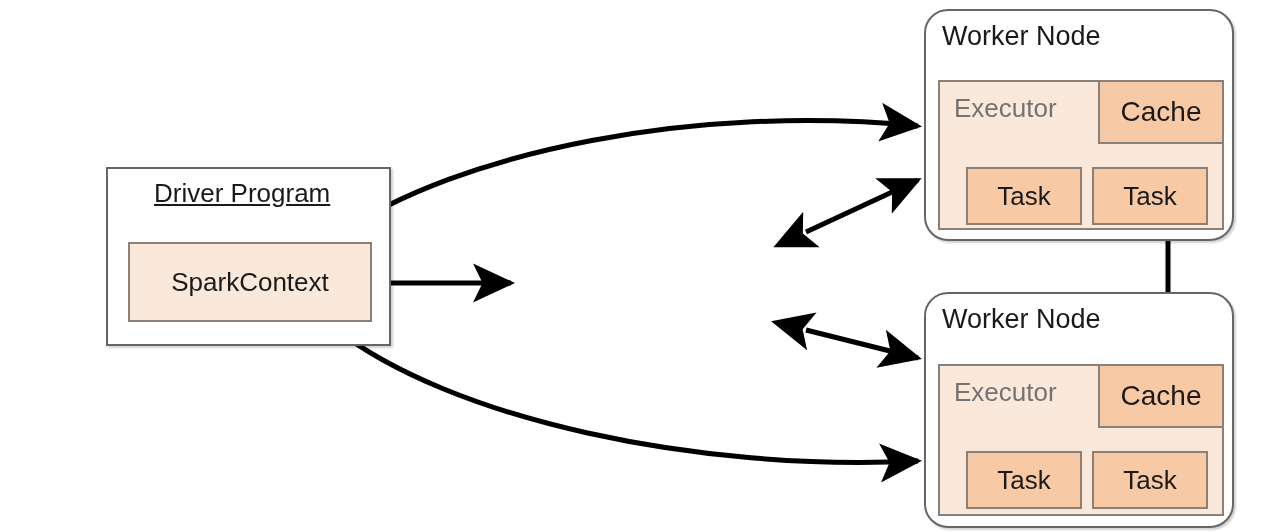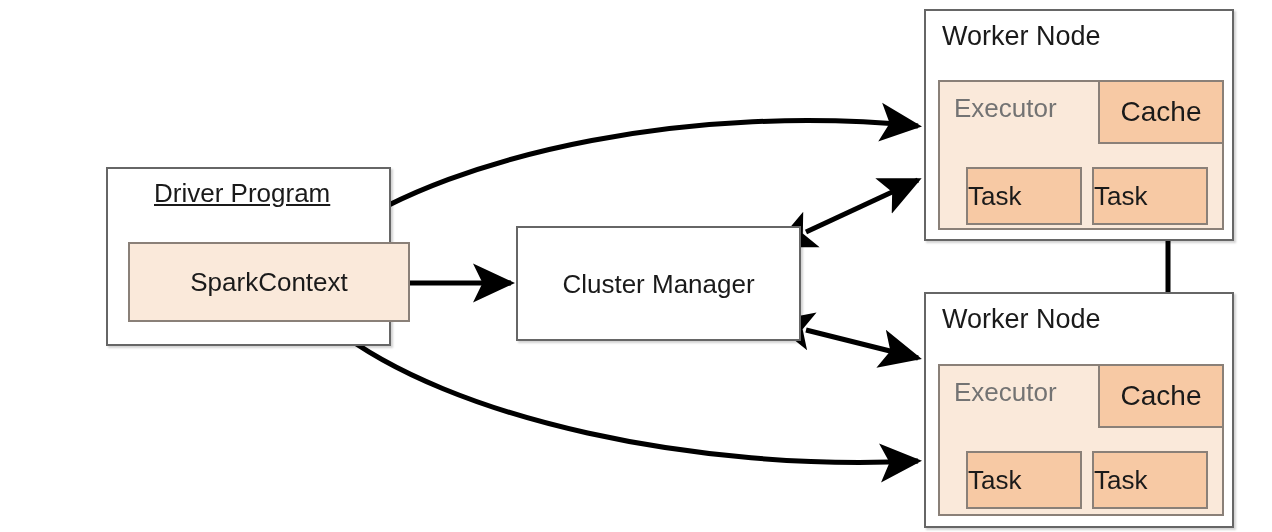--- a/index.html
+++ b/index.html
@@ -42,21 +42,21 @@
   
   #driver-program {
     left: 106px; top: 167px; width: 285px; height: 179px;
   }
   #driver-program-title {
     left: 46px; top: 11px;
     font-size: 26px;
     text-decoration: underline;
   }
   #spark-context {
-    left: 20px; top: 73px; width: 282px; height: 80px;
+    left: 20px; top: 73px; width: 244px; height: 80px;
     background: #fae9da;
     border: 2px solid #8a8078;
   }
   #spark-context-label {
     position: absolute;
     left: 0; right: 0; top: 50%;
     transform: translateY(-50%);
     text-align: center;
     font-size: 26px;
     color: #1a1a1a;
@@ -71,20 +71,21 @@
     left: 0; right: 0; top: 50%;
     transform: translateY(-50%);
     text-align: center;
     font-size: 26px;
     color: #1a1a1a;
     white-space: nowrap;
   }
   
   .worker-node {
     width: 310px;
+    border-radius: 24px;
   }
   #worker-node-top { left: 924px; top: 9px; height: 232px; }
   #worker-node-bottom { left: 924px; top: 292px; height: 236px; }
   .worker-node-title {
     left: 16px; top: 12px;
     font-size: 27px;
   }
   .executor {
     position: absolute;
     box-sizing: border-box;
@@ -126,21 +127,21 @@
     width: 116px; height: 58px;
     background: #f7c9a4;
     border: 2px solid #8a8078;
   }
   .task-box.left { left: 26px; }
   .task-box.right { left: 152px; }
   .task-label {
     position: absolute;
     left: 0; right: 0; top: 50%;
     transform: translateY(-50%);
-    text-align: left;
+    text-align: center;
     font-size: 26px;
     color: #1a1a1a;
     white-space: nowrap;
   }
 </style>
 </head>
 <body>
 
 <div id="canvas">
 
@@ -167,23 +168,20 @@
     <line x1="1168" y1="228" x2="1168" y2="360" stroke="#000000" stroke-width="5" marker-start="url(#ah-start)" marker-end="url(#ah)"></line>
   </svg>
 
   <div class="node shadowed" id="driver-program">
     <div class="node-title" id="driver-program-title">Driver Program</div>
     <div class="node" id="spark-context">
       <div id="spark-context-label">SparkContext</div>
     </div>
   </div>
 
-  <div class="node shadowed" id="cluster-manager">
-    <div id="cluster-manager-label">Cluster Manager</div>
-  </div>
 
   <div class="node shadowed worker-node" id="worker-node-top">
     <div class="node-title worker-node-title">Worker Node</div>
     <div class="executor" id="executor-top">
       <div class="executor-label">Executor</div>
       <div class="cache-box">
         <div class="cache-label">Cache</div>
       </div>
       <div class="task-box left">
         <div class="task-label">Task</div>

